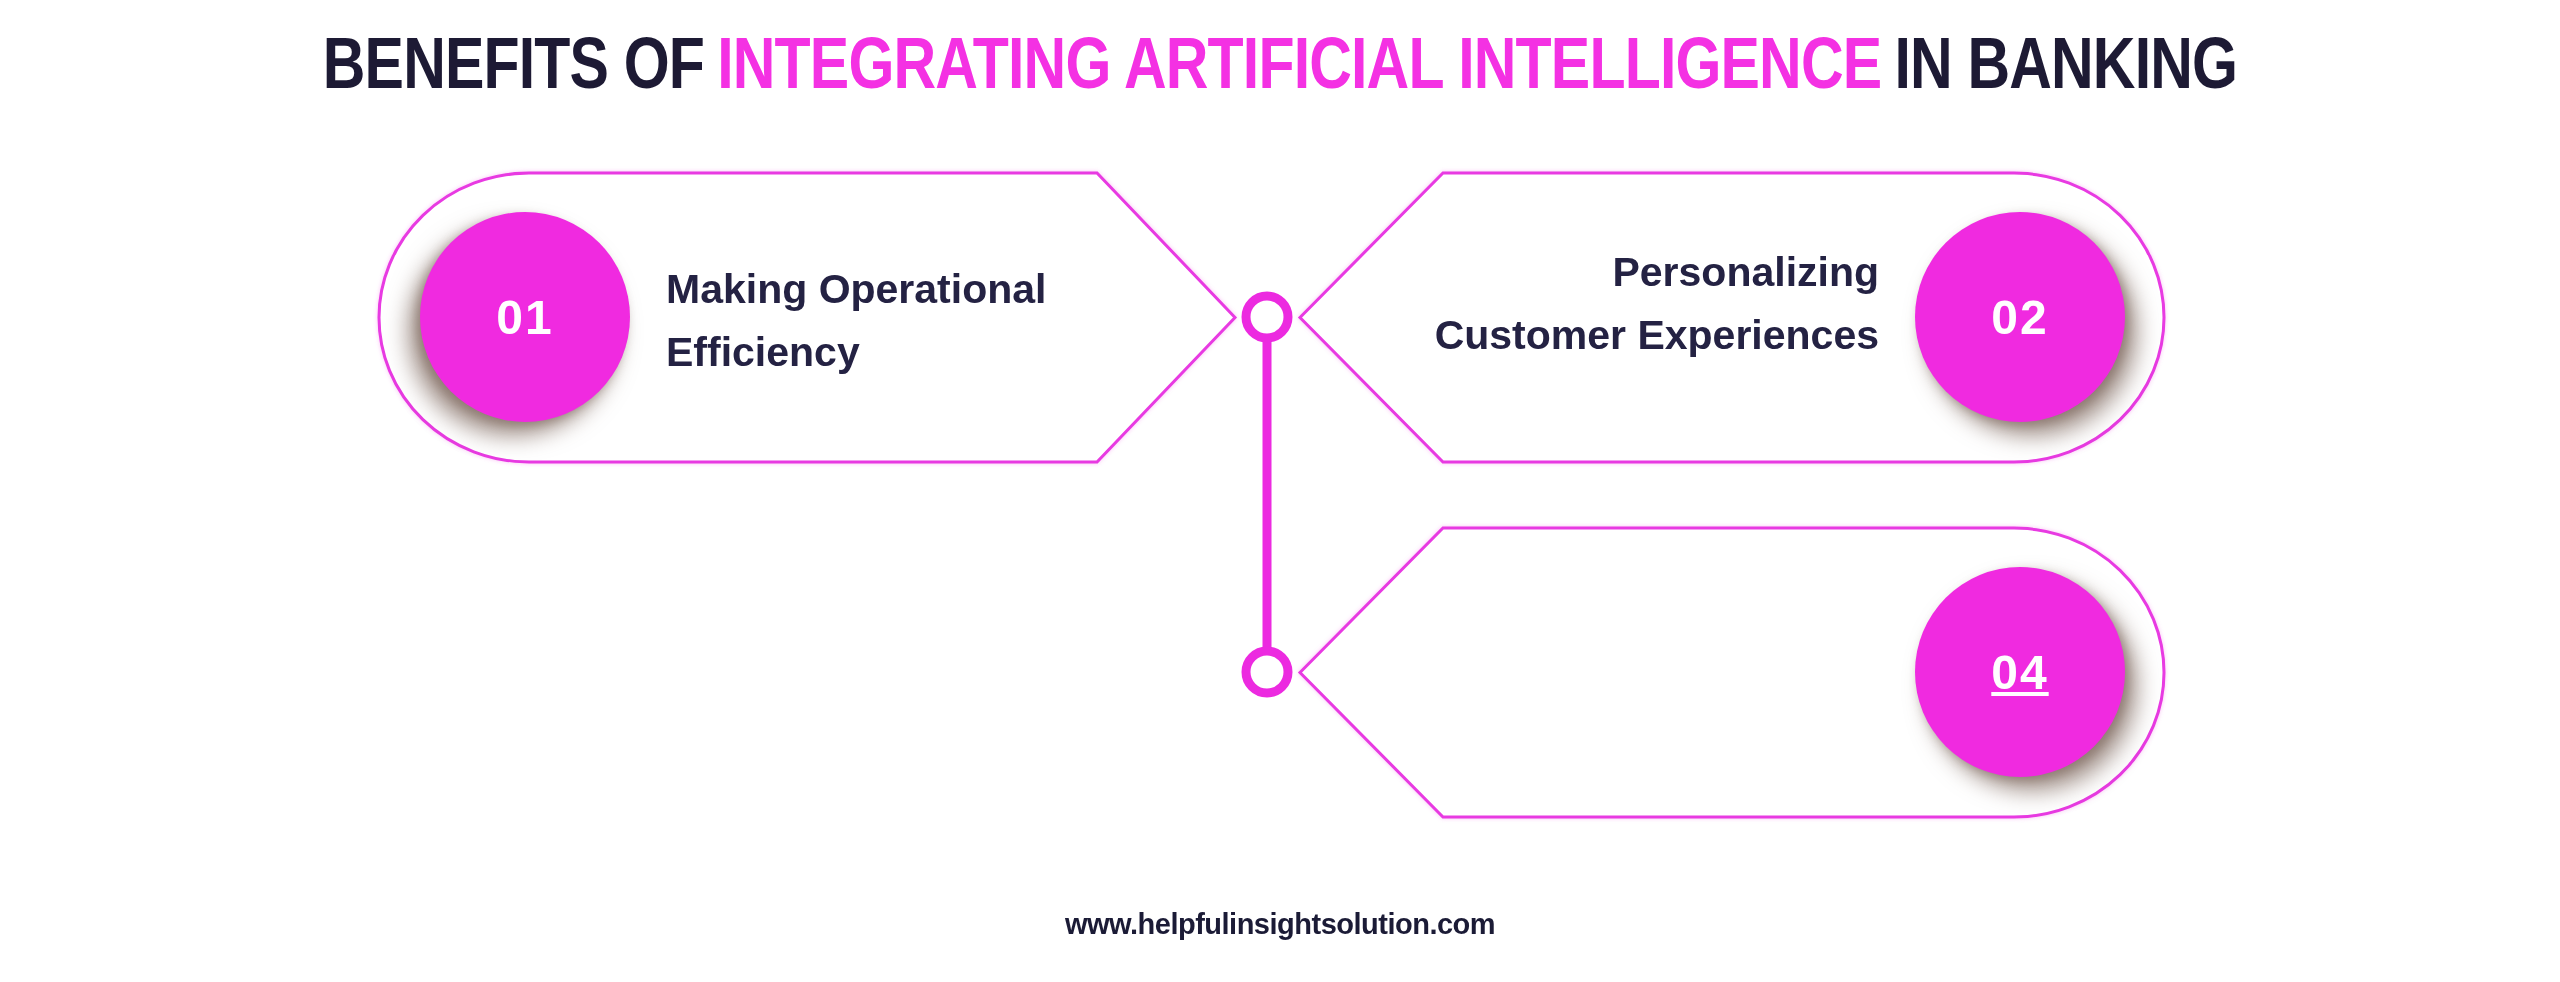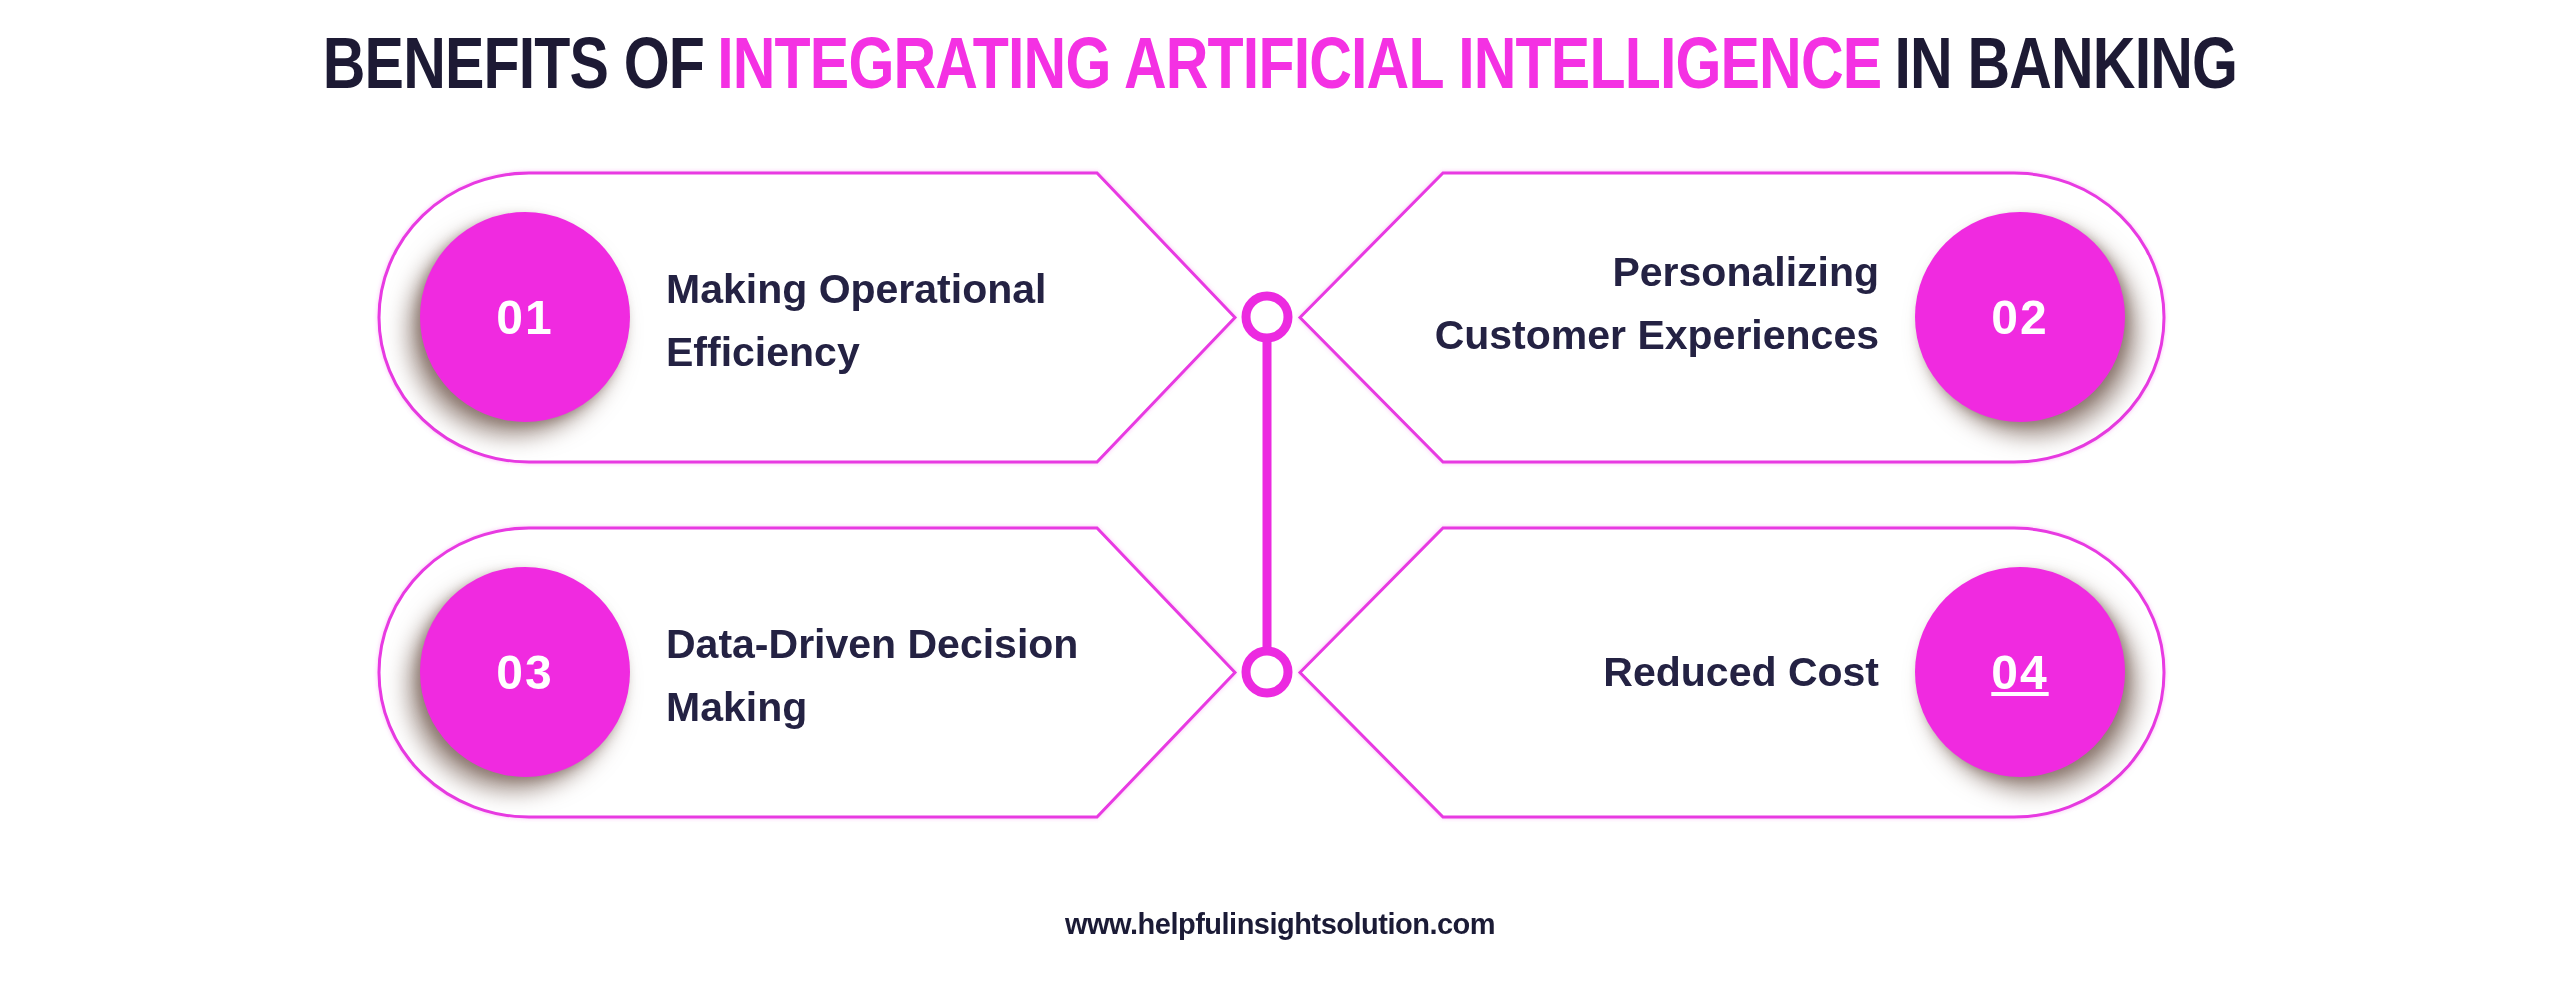--- a/index.html
+++ b/index.html
@@ -113,42 +113,27 @@
     </svg>
     <div class="badge shadow-right" style="left:615px; top:39px;">
       <span>02</span>
     </div>
     <div class="label align-right" style="right:285px; top:68px;">
       <div>Personalizing</div>
       <div>Customer Experiences</div>
     </div>
   </div>
 
-  <div class="card card-left" style="left:379px; top:528px;">
-    <svg class="shape" width="856" height="289" viewBox="0 0 856 289">
-      <path d="M 856 144.5 L 718 0 L 150 0 A 150 144.5 0 0 0 0 144.5 A 150 144.5 0 0 0 150 289 L 718 289 Z"></path>
-    </svg>
-    <div class="badge shadow-left" style="left:41px; top:39px;">
-      <span>03</span>
-    </div>
-    <div class="label" style="left:287px; top:85px;">
-      <div>Data-Driven Decision</div>
-      <div>Making</div>
-    </div>
-  </div>
 
   <div class="card card-right" style="left:1300px; top:528px;">
     <svg class="shape" width="864" height="289" viewBox="0 0 864 289">
       <path d="M 0 144.5 L 143 0 L 714 0 A 150 144.5 0 0 1 864 144.5 A 150 144.5 0 0 1 714 289 L 143 289 Z"></path>
     </svg>
     <div class="badge shadow-right" style="left:615px; top:39px;text-decoration:underline;">
       <span>04</span>
-    </div>
-    <div class="label align-right" style="right:285px; top:113px;">
-      <div>Reduced Cost</div>
     </div>
   </div>
 
   <svg class="connector" width="80" height="440" viewBox="0 0 80 440">
     <line x1="40" y1="40" x2="40" y2="395" stroke="#ec2ae0" stroke-width="9"></line>
     <circle cx="40" cy="40" r="21" fill="#ffffff" stroke="#ec2ae0" stroke-width="9"></circle>
     <circle cx="40" cy="395" r="21" fill="#ffffff" stroke="#ec2ae0" stroke-width="9"></circle>
   </svg>
 
   <div class="footer">www.helpfulinsightsolution.com</div>

